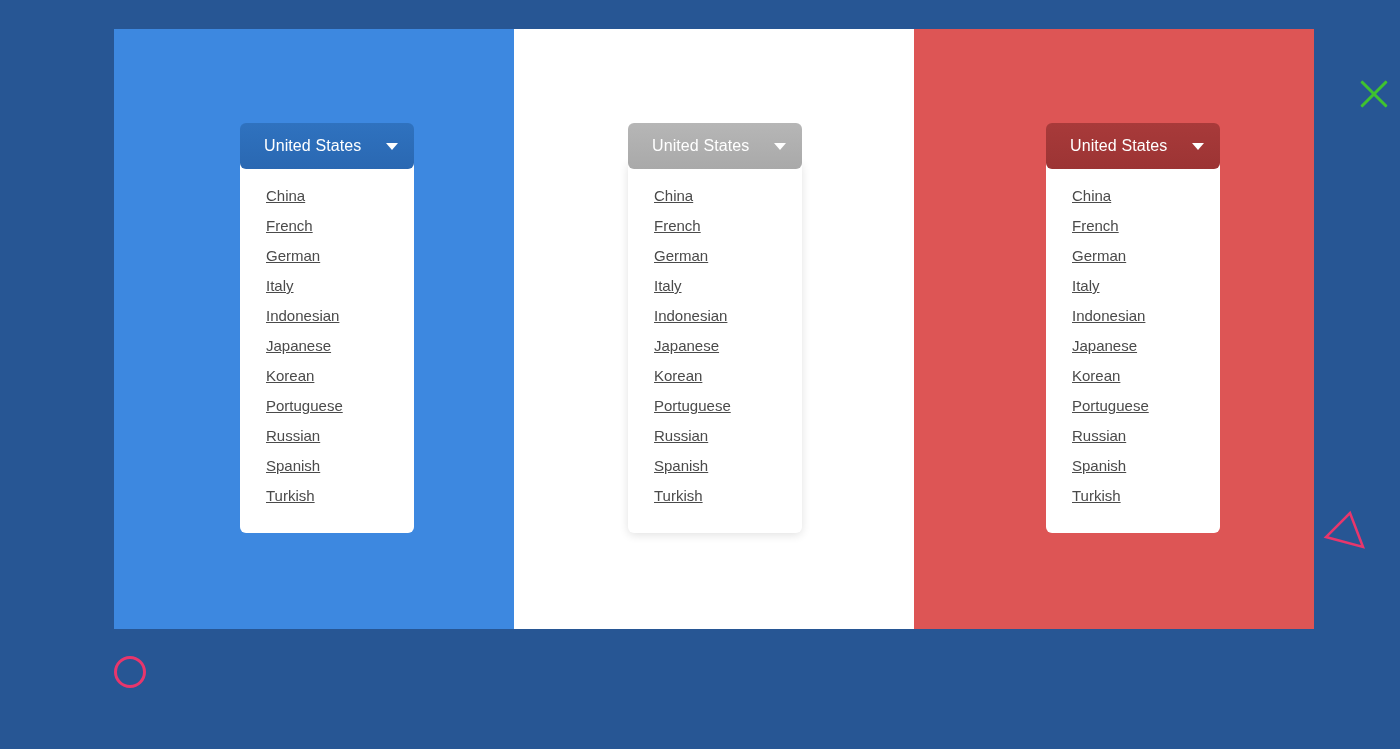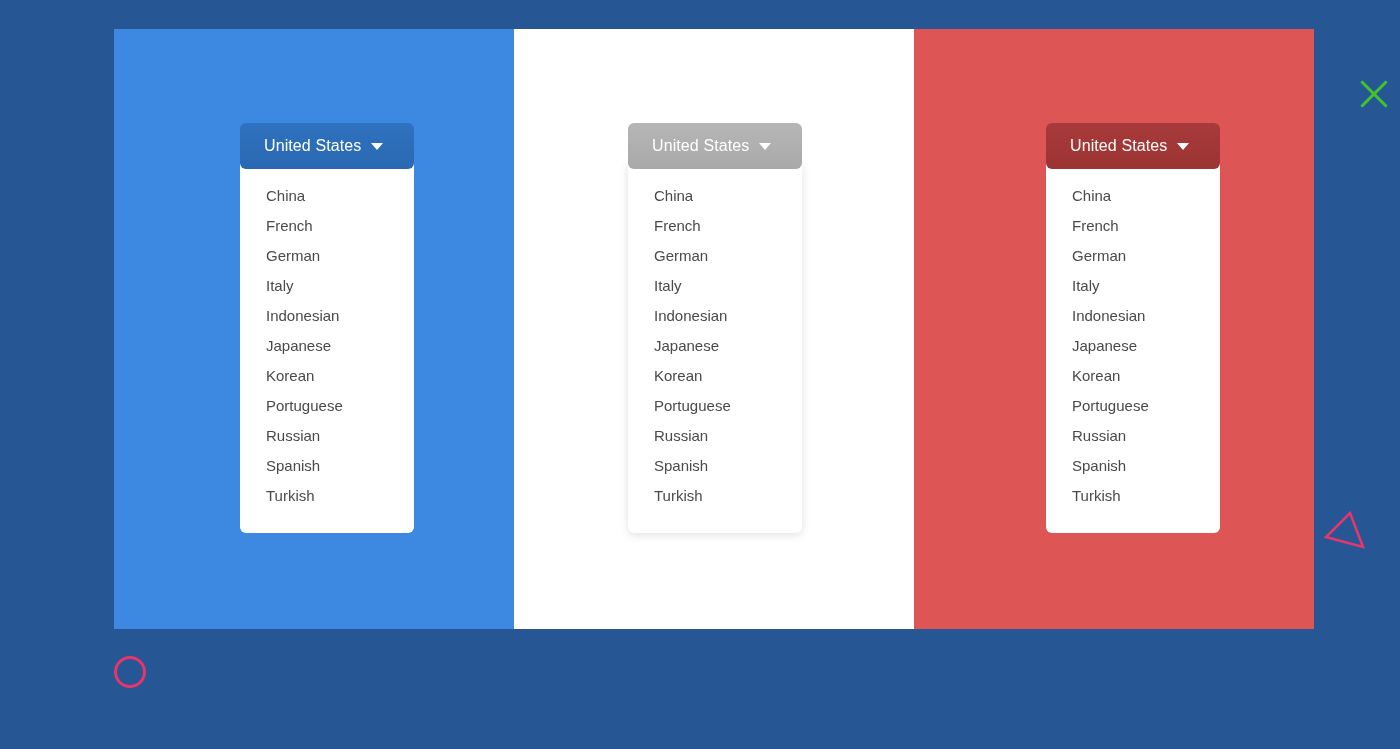--- a/index.html
+++ b/index.html
@@ -76,21 +76,21 @@
     width: 174px;
   }
   .panel-white .dropdown { left: 114px; }
   .panel-red   .dropdown { left: 132px; }
 
   .dd-button {
     height: 46px;
     border-radius: 6px;
     display: flex;
     align-items: center;
-    justify-content: flex-start;
+    justify-content: space-between;
     padding: 0 16px 0 24px;
     box-sizing: border-box;
     position: relative;
     z-index: 2;
     cursor: pointer;
     user-select: none;
   }
   .dd-label {
     color: #ffffff;
     font-size: 16px;
@@ -131,20 +131,21 @@
   .panel-white .dd-list {
     box-shadow: 0 2px 10px rgba(0,0,0,0.12);
   }
   .dd-item {
     font-size: 15px;
     color: #4a4a4a;
     line-height: 30px;
     padding: 0 7px 0 26px;
     white-space: nowrap;
     cursor: pointer;
+    text-decoration: underline;
   }
 </style>
 </head>
 <body>
 
 <div class="deco deco-x" style="left:1356px; top:76px;"></div>
 
 <div class="deco deco-triangle" style="left:1322px; top:508px;">
   <svg width="46" height="46" viewBox="0 0 46 46">
     <polygon points="28,5 41,39 4,29" fill="none" stroke="#e8366c" stroke-width="2.5"></polygon>

